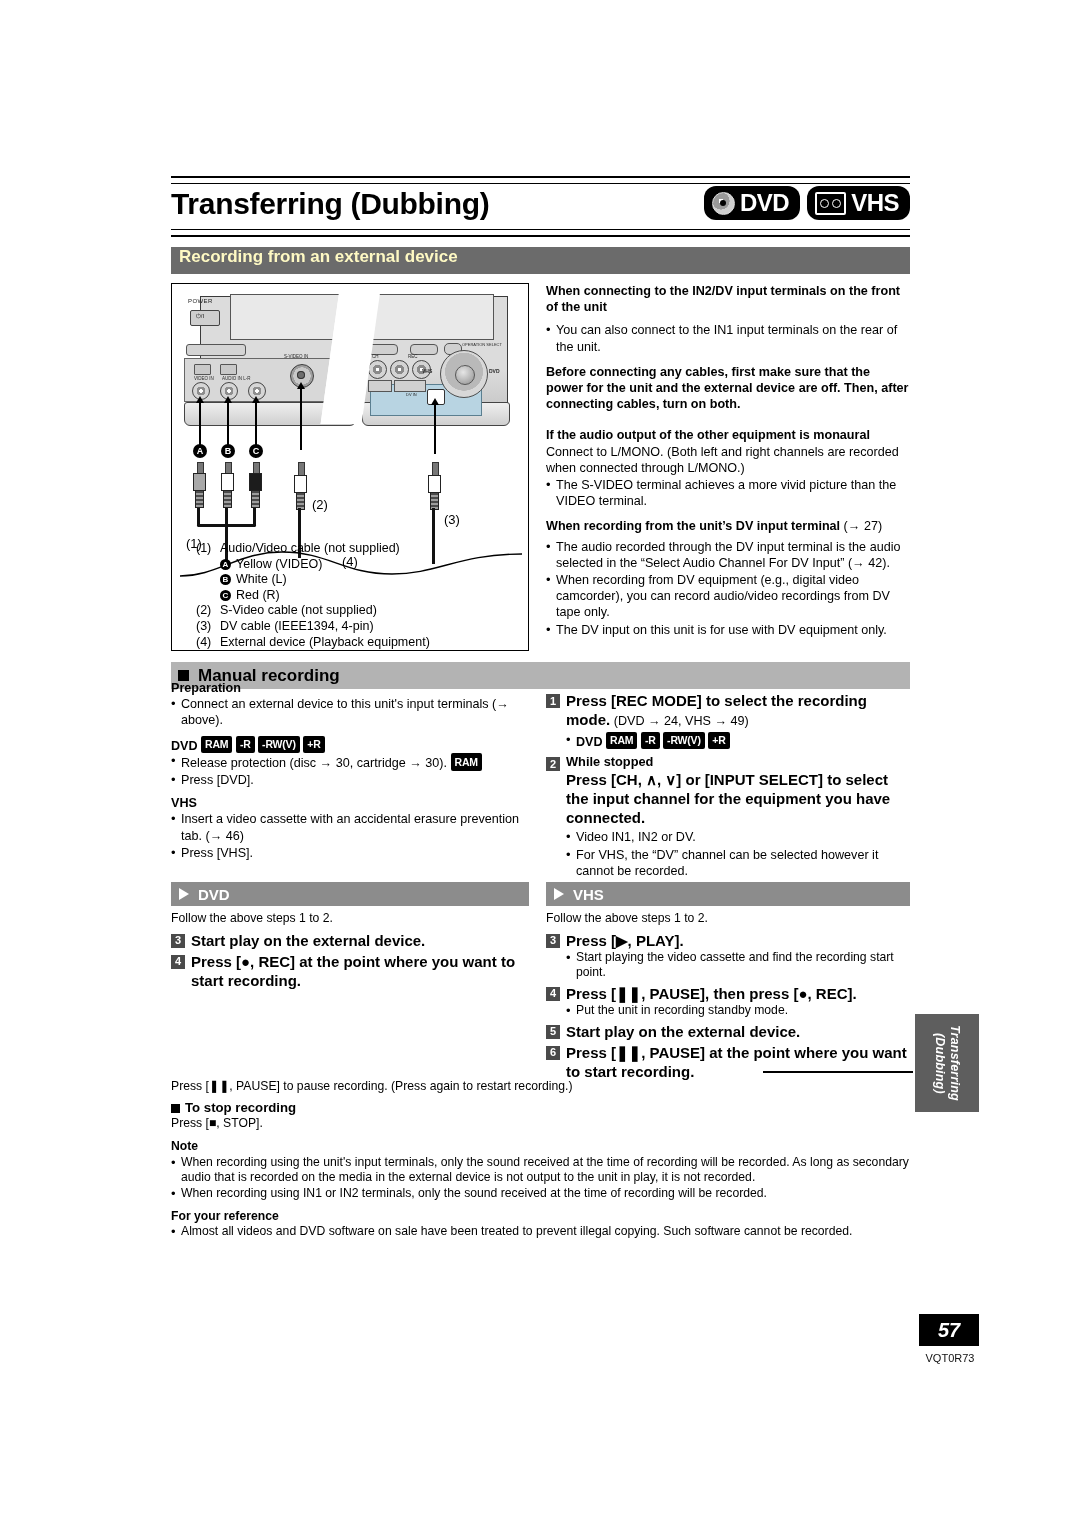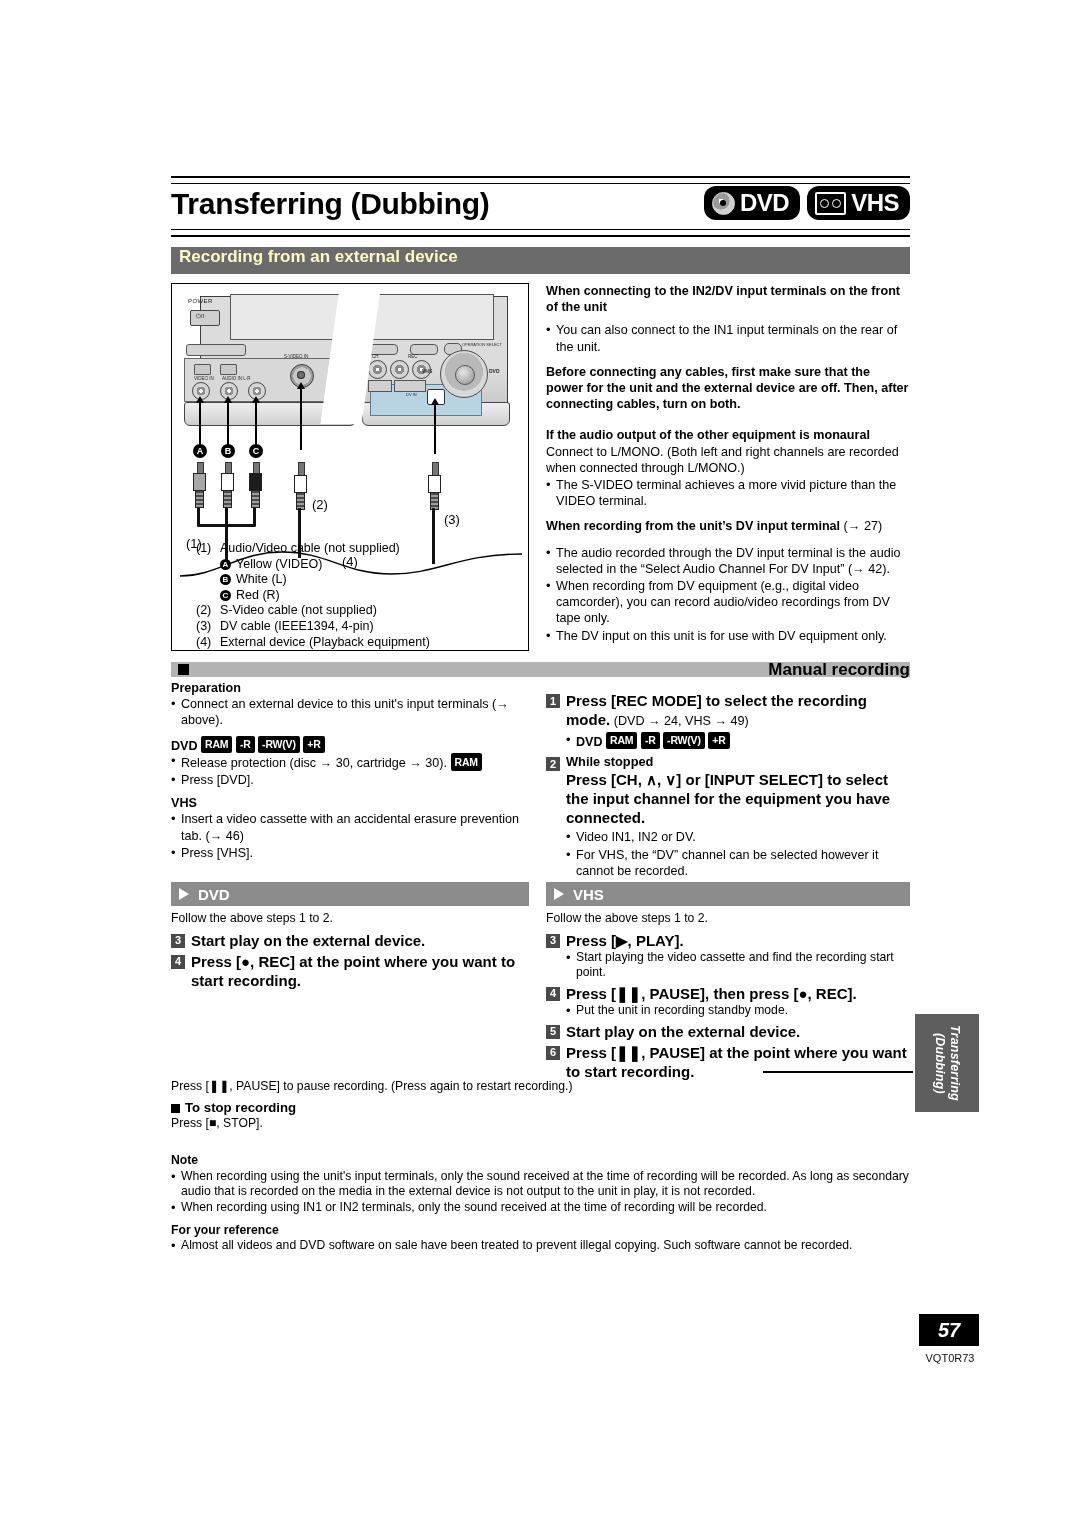--- a/index.html
+++ b/index.html
@@ -409,31 +409,30 @@
     font-size: 13px;
     line-height: 16.2px;
   }
   .li .txt { flex: 1; }
   .gap { height: 8px; }
 
   
   .manual-bar {
     position: absolute;
     left: 171px; top: 662px;
-    width: 739px; height: 15px;
+    width: 739px; height: 27px;
     background: #b3b3b3;
     color: #000;
     font-size: 17px;
     font-weight: bold;
     display: flex;
     align-items: center;
     gap: 9px;
     padding-left: 7px;
     box-sizing: border-box;
-    justify-content: space-between;
   }
   .sq { width: 11px; height: 11px; background: #000; flex: none; }
 
   
   .prep-col {
     position: absolute;
     left: 171px; top: 680px;
     width: 358px;
     font-size: 12.6px;
     line-height: 16.2px;
@@ -751,21 +750,21 @@
     <div class="gap"></div>
     <p class="b">Before connecting any cables, first make sure that the power for the unit and the external device are off. Then, after connecting cables, turn on both.</p>
     <div class="gap"></div>
     <p class="b" style="margin-bottom:0;">If the audio output of the other equipment is monaural</p>
     <p style="margin-bottom:1px;">Connect to L/MONO. (Both left and right channels are recorded when connected through L/MONO.)</p>
     <div class="li">
       <span class="dot">•</span>
       <span class="txt">The S-VIDEO terminal achieves a more vivid picture than the VIDEO terminal.</span>
     </div>
     <div class="gap"></div>
-    <p style="margin-bottom:10px;">
+    <p style="margin-bottom:4px;">
       <span class="b">When recording from the unit’s DV input terminal</span>
       <span>(→ 27)</span>
     </p>
     <div class="li">
       <span class="dot">•</span>
       <span class="txt">The audio recorded through the DV input terminal is the audio selected in the “Select Audio Channel For DV Input” (→ 42).</span>
     </div>
     <div class="li">
       <span class="dot">•</span>
       <span class="txt">When recording from DV equipment (e.g., digital video camcorder), you can record audio/video recordings from DV tape only.</span>
@@ -911,21 +910,21 @@
   </div>
   <div class="rule-under-side"></div>
 
   <div class="bottom">
     <div>Press [❚❚, PAUSE] to pause recording. (Press again to restart recording.)</div>
     <div class="bhdr" style="margin-top:6px;">
       <span class="sq2"></span>
       <span>To stop recording</span>
     </div>
     <div>Press [■, STOP].</div>
-    <div style="font-weight:bold; margin-top:22px;">Note</div>
+    <div style="font-weight:bold; margin-top:8px;">Note</div>
     <div class="li">
       <span class="dot">•</span>
       <span class="txt">When recording using the unit's input terminals, only the sound received at the time of recording will be recorded. As long as secondary audio that is recorded on the media in the external device is not output to the unit in play, it is not recorded.</span>
     </div>
     <div class="li">
       <span class="dot">•</span>
       <span class="txt">When recording using IN1 or IN2 terminals, only the sound received at the time of recording will be recorded.</span>
     </div>
     <div style="font-weight:bold; margin-top:6px;">For your reference</div>
     <div class="li">

